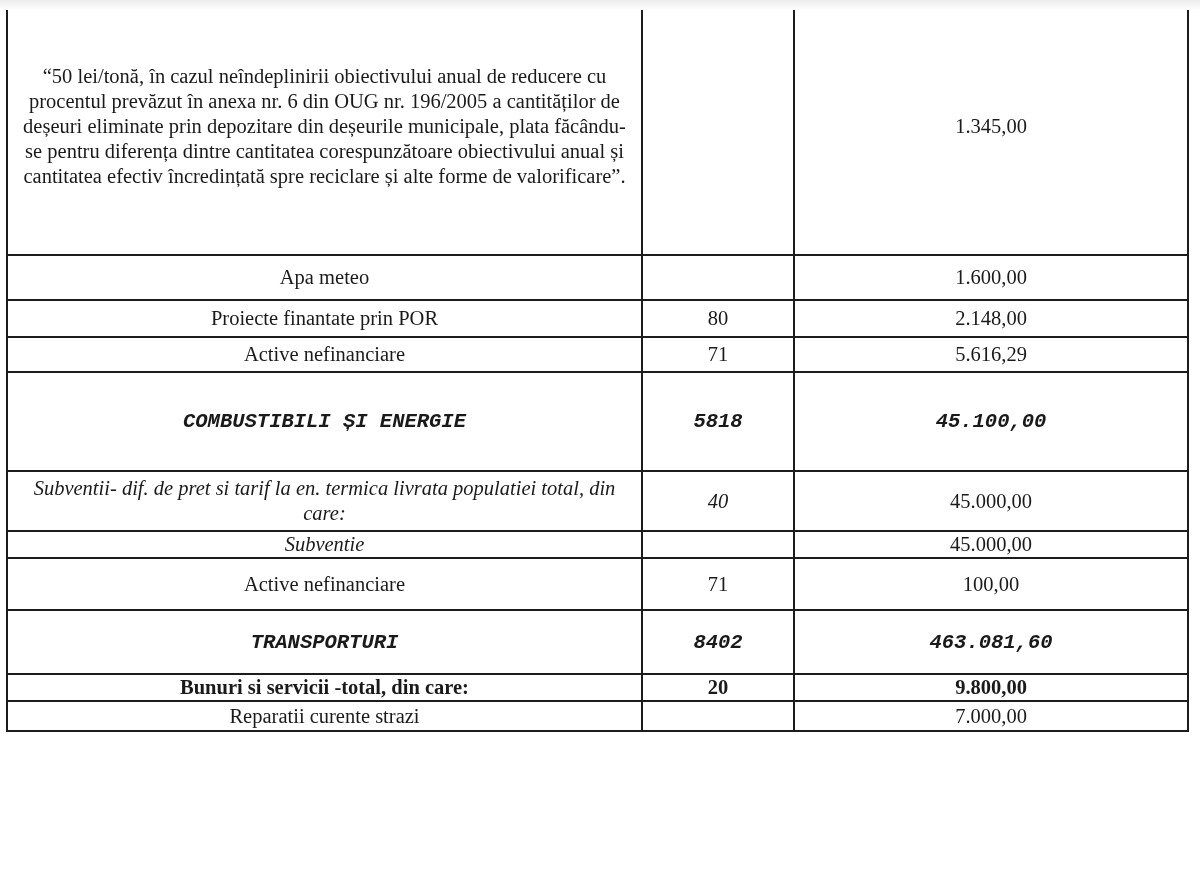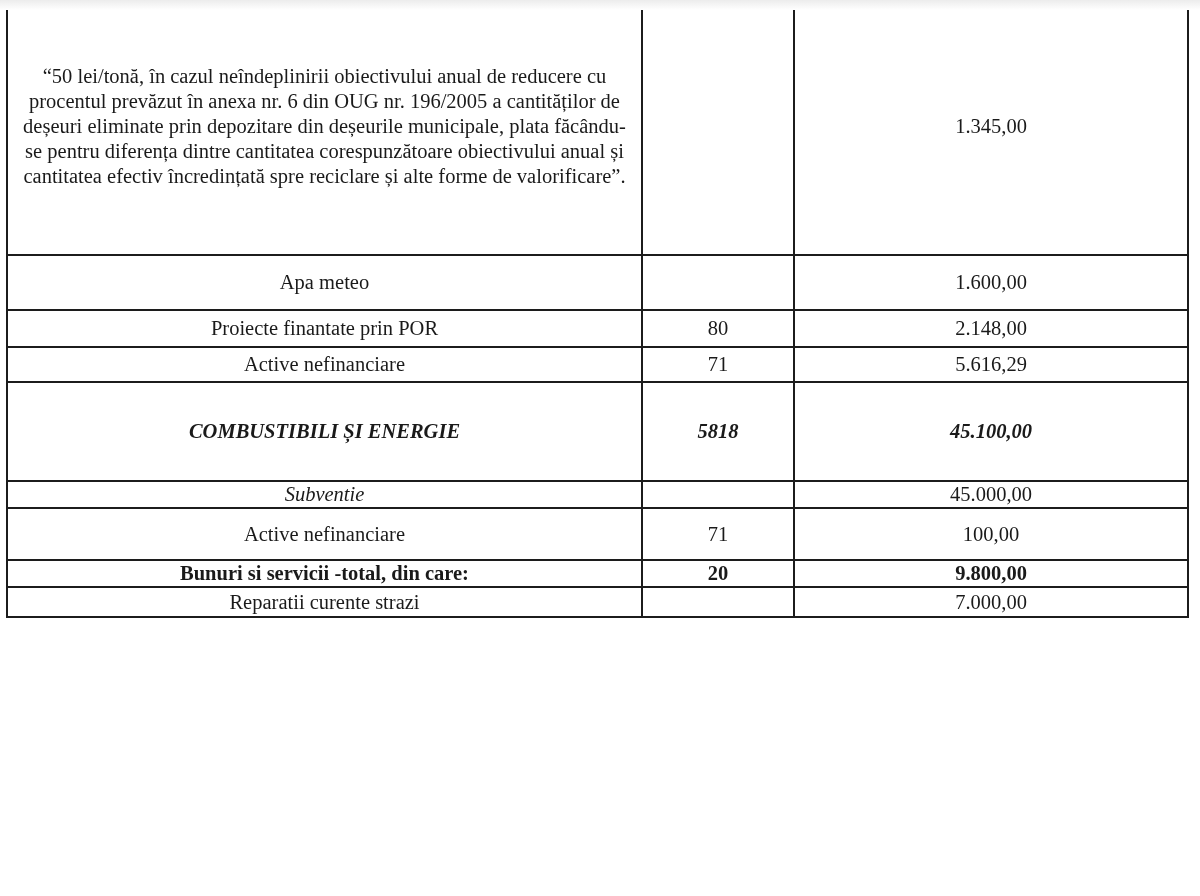--- a/index.html
+++ b/index.html
@@ -36,70 +36,80 @@
       vertical-align: middle;
       padding: 0 8px;
       font-size: 20.5px;
       line-height: 25px;
     }
     table.budget tr:first-child td { border-top: none; }
     col.c1 { width: 635px; }
     col.c2 { width: 152px; }
     col.c3 { width: 394px; }
     .it { font-style: italic; }
-    .bi { font-style: italic; font-weight: bold; }
+    .bi { font-style: italic; font-weight: bold; font-family: Liberation Mono, monospace; }
     .b  { font-weight: bold; }
     .long { line-height: 26.7px; }
   </style>
 </head>
 <body>
 
 <div class="topfade"></div>
 
 <table class="budget">
   <colgroup>
       <col class="c1">
       <col class="c2">
       <col class="c3">
     </colgroup>
   <tbody>
     <tr style="height:257px">
       <td class="long">“50 lei/tonă, în cazul neîndeplinirii obiectivului anual de reducere cu procentul prevăzut în anexa nr. 6 din OUG nr. 196/2005 a cantităților de deșeuri eliminate prin depozitare din deșeurile municipale, plata făcându-se pentru diferența dintre cantitatea corespunzătoare obiectivului anual și cantitatea efectiv încredințată spre reciclare și alte forme de valorificare”.</td>
       <td></td>
       <td>1.345,00</td>
     </tr>
-    <tr style="height:55px">
+    <tr style="height:45px">
       <td>Apa meteo</td>
       <td></td>
       <td>1.600,00</td>
     </tr>
     <tr style="height:37px">
       <td>Proiecte finantate prin POR</td>
       <td>80</td>
       <td>2.148,00</td>
     </tr>
     <tr style="height:35px">
       <td>Active nefinanciare</td>
       <td>71</td>
       <td>5.616,29</td>
     </tr>
     <tr style="height:99px">
       <td class="bi">COMBUSTIBILI ȘI ENERGIE</td>
       <td class="bi">5818</td>
       <td class="bi">45.100,00</td>
     </tr>
+    <tr style="height:60px">
+      <td class="it">Subventii- dif. de pret si tarif la en. termica livrata populatiei total, din care:</td>
+      <td class="it">40</td>
+      <td>45.000,00</td>
+    </tr>
     <tr style="height:18px">
       <td class="it">Subventie</td>
       <td></td>
       <td>45.000,00</td>
     </tr>
     <tr style="height:52px">
       <td>Active nefinanciare</td>
       <td>71</td>
       <td>100,00</td>
+    </tr>
+    <tr style="height:64px">
+      <td class="bi">TRANSPORTURI</td>
+      <td class="bi">8402</td>
+      <td class="bi">463.081,60</td>
     </tr>
     <tr style="height:20px">
       <td class="b">Bunuri si servicii -total, din care:</td>
       <td class="b">20</td>
       <td class="b">9.800,00</td>
     </tr>
     <tr style="height:30px">
       <td>Reparatii curente strazi</td>
       <td></td>
       <td>7.000,00</td>

